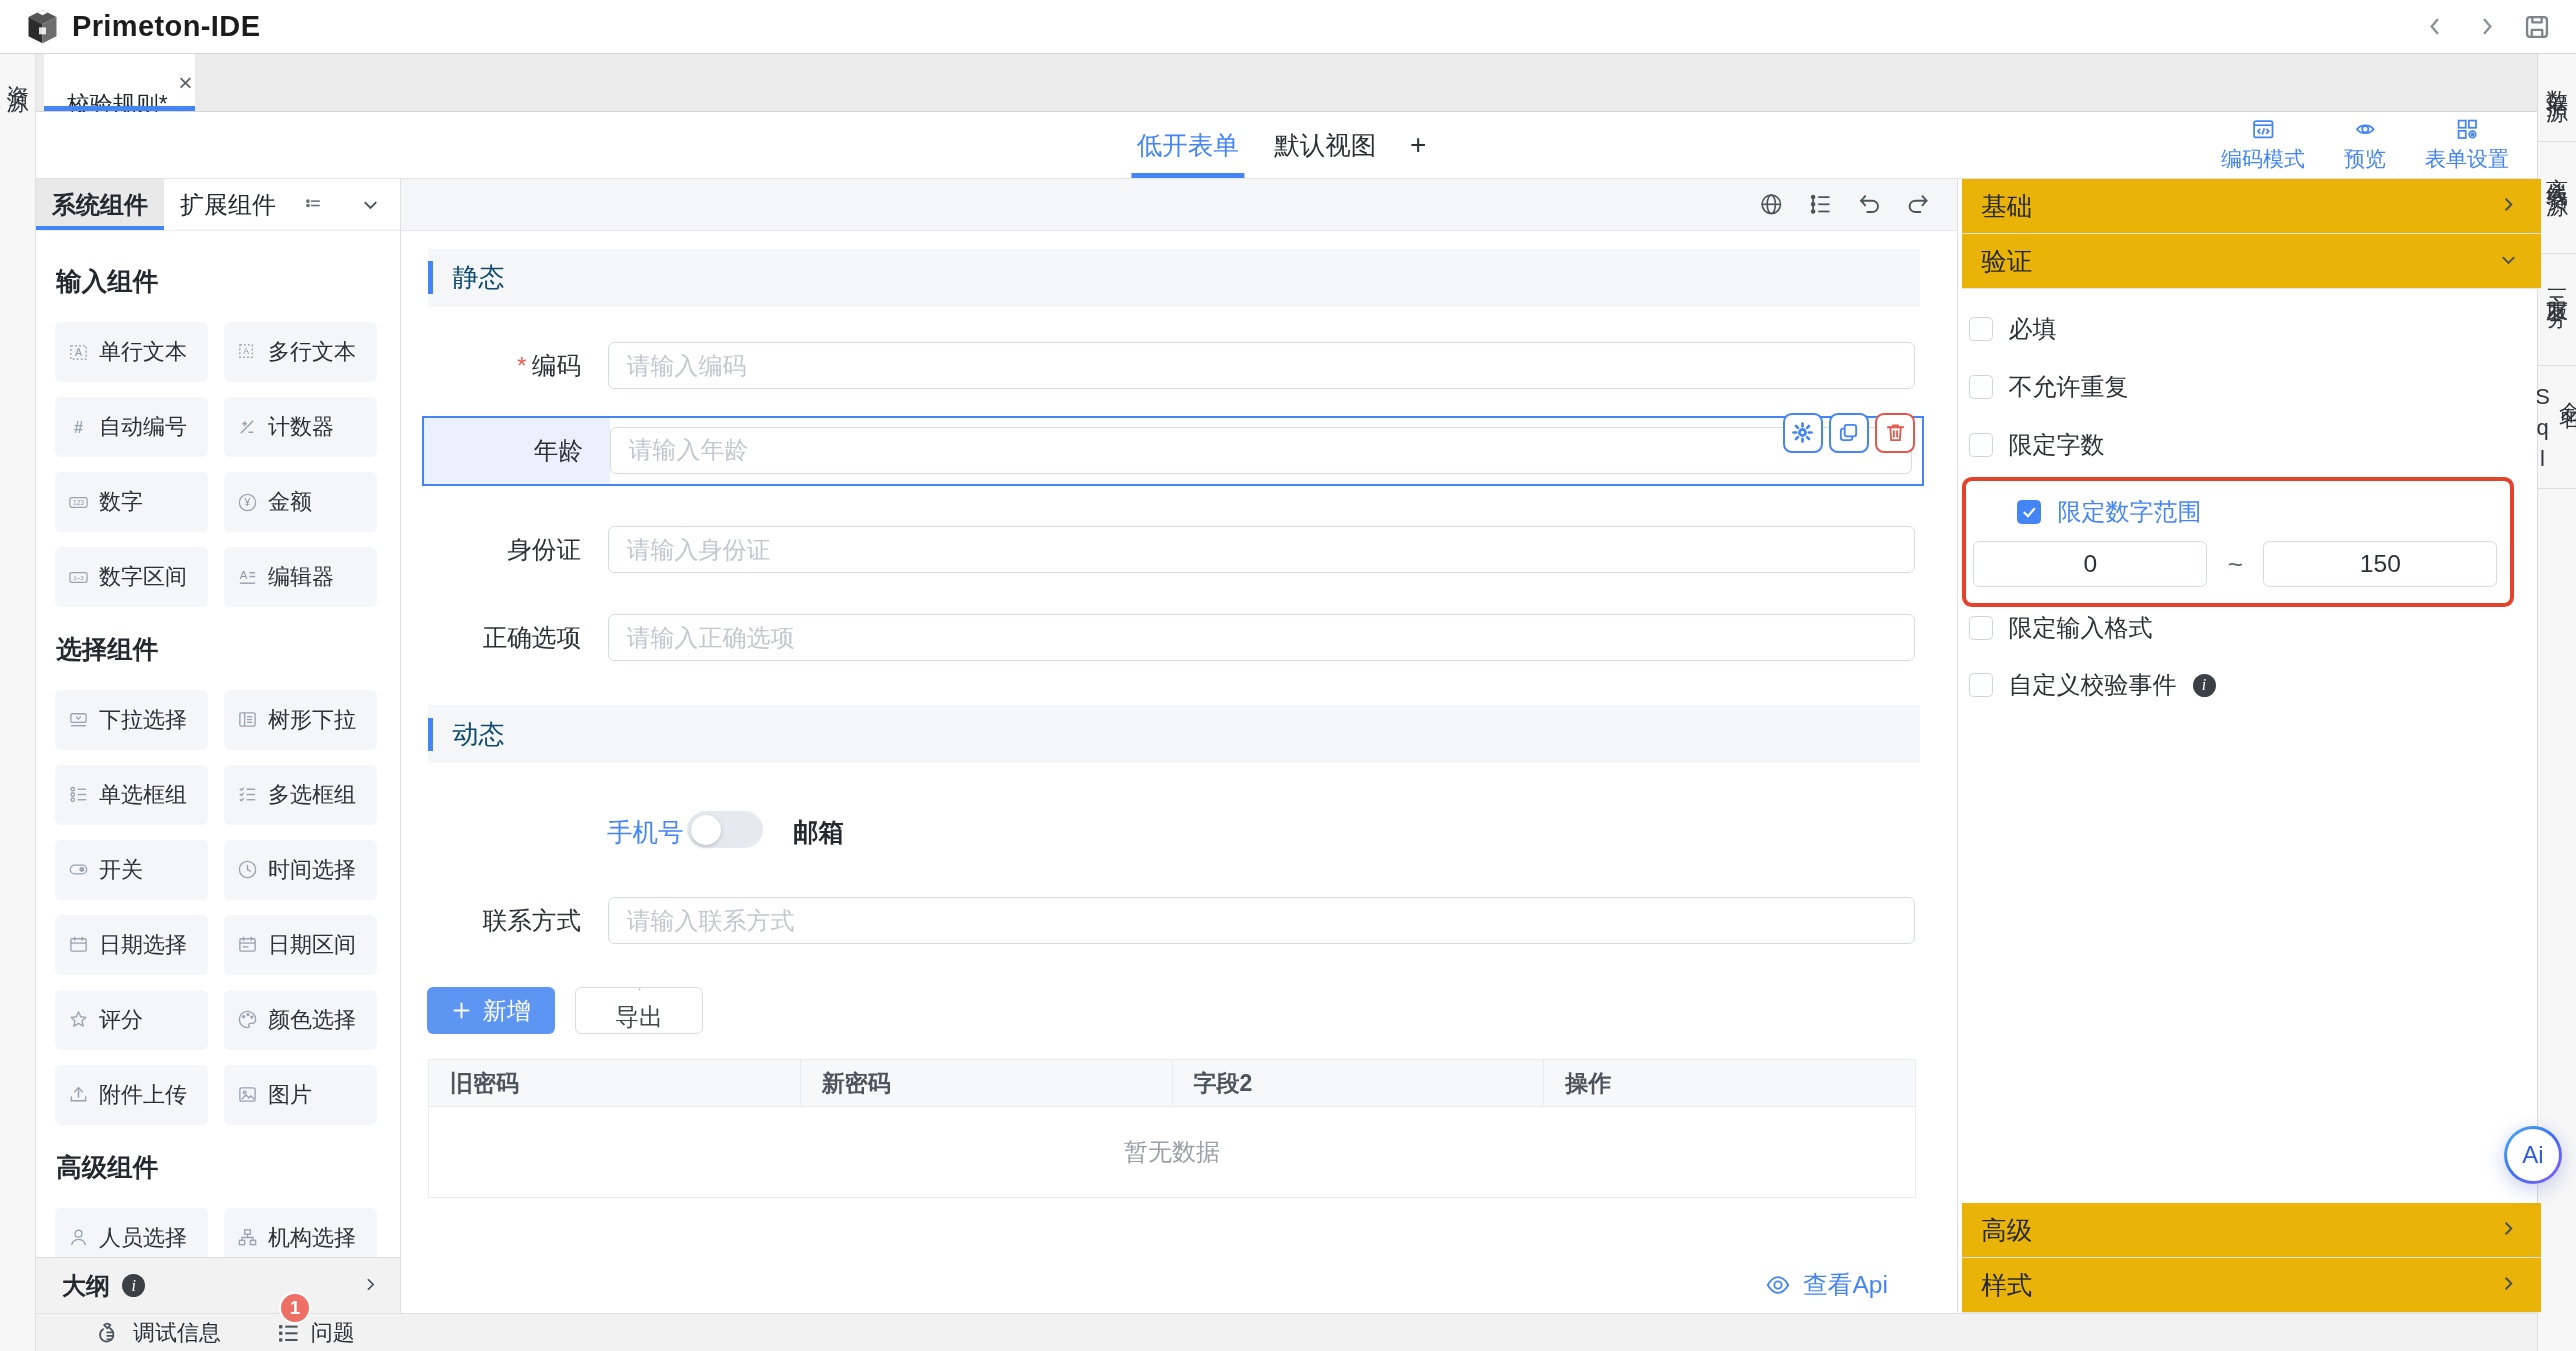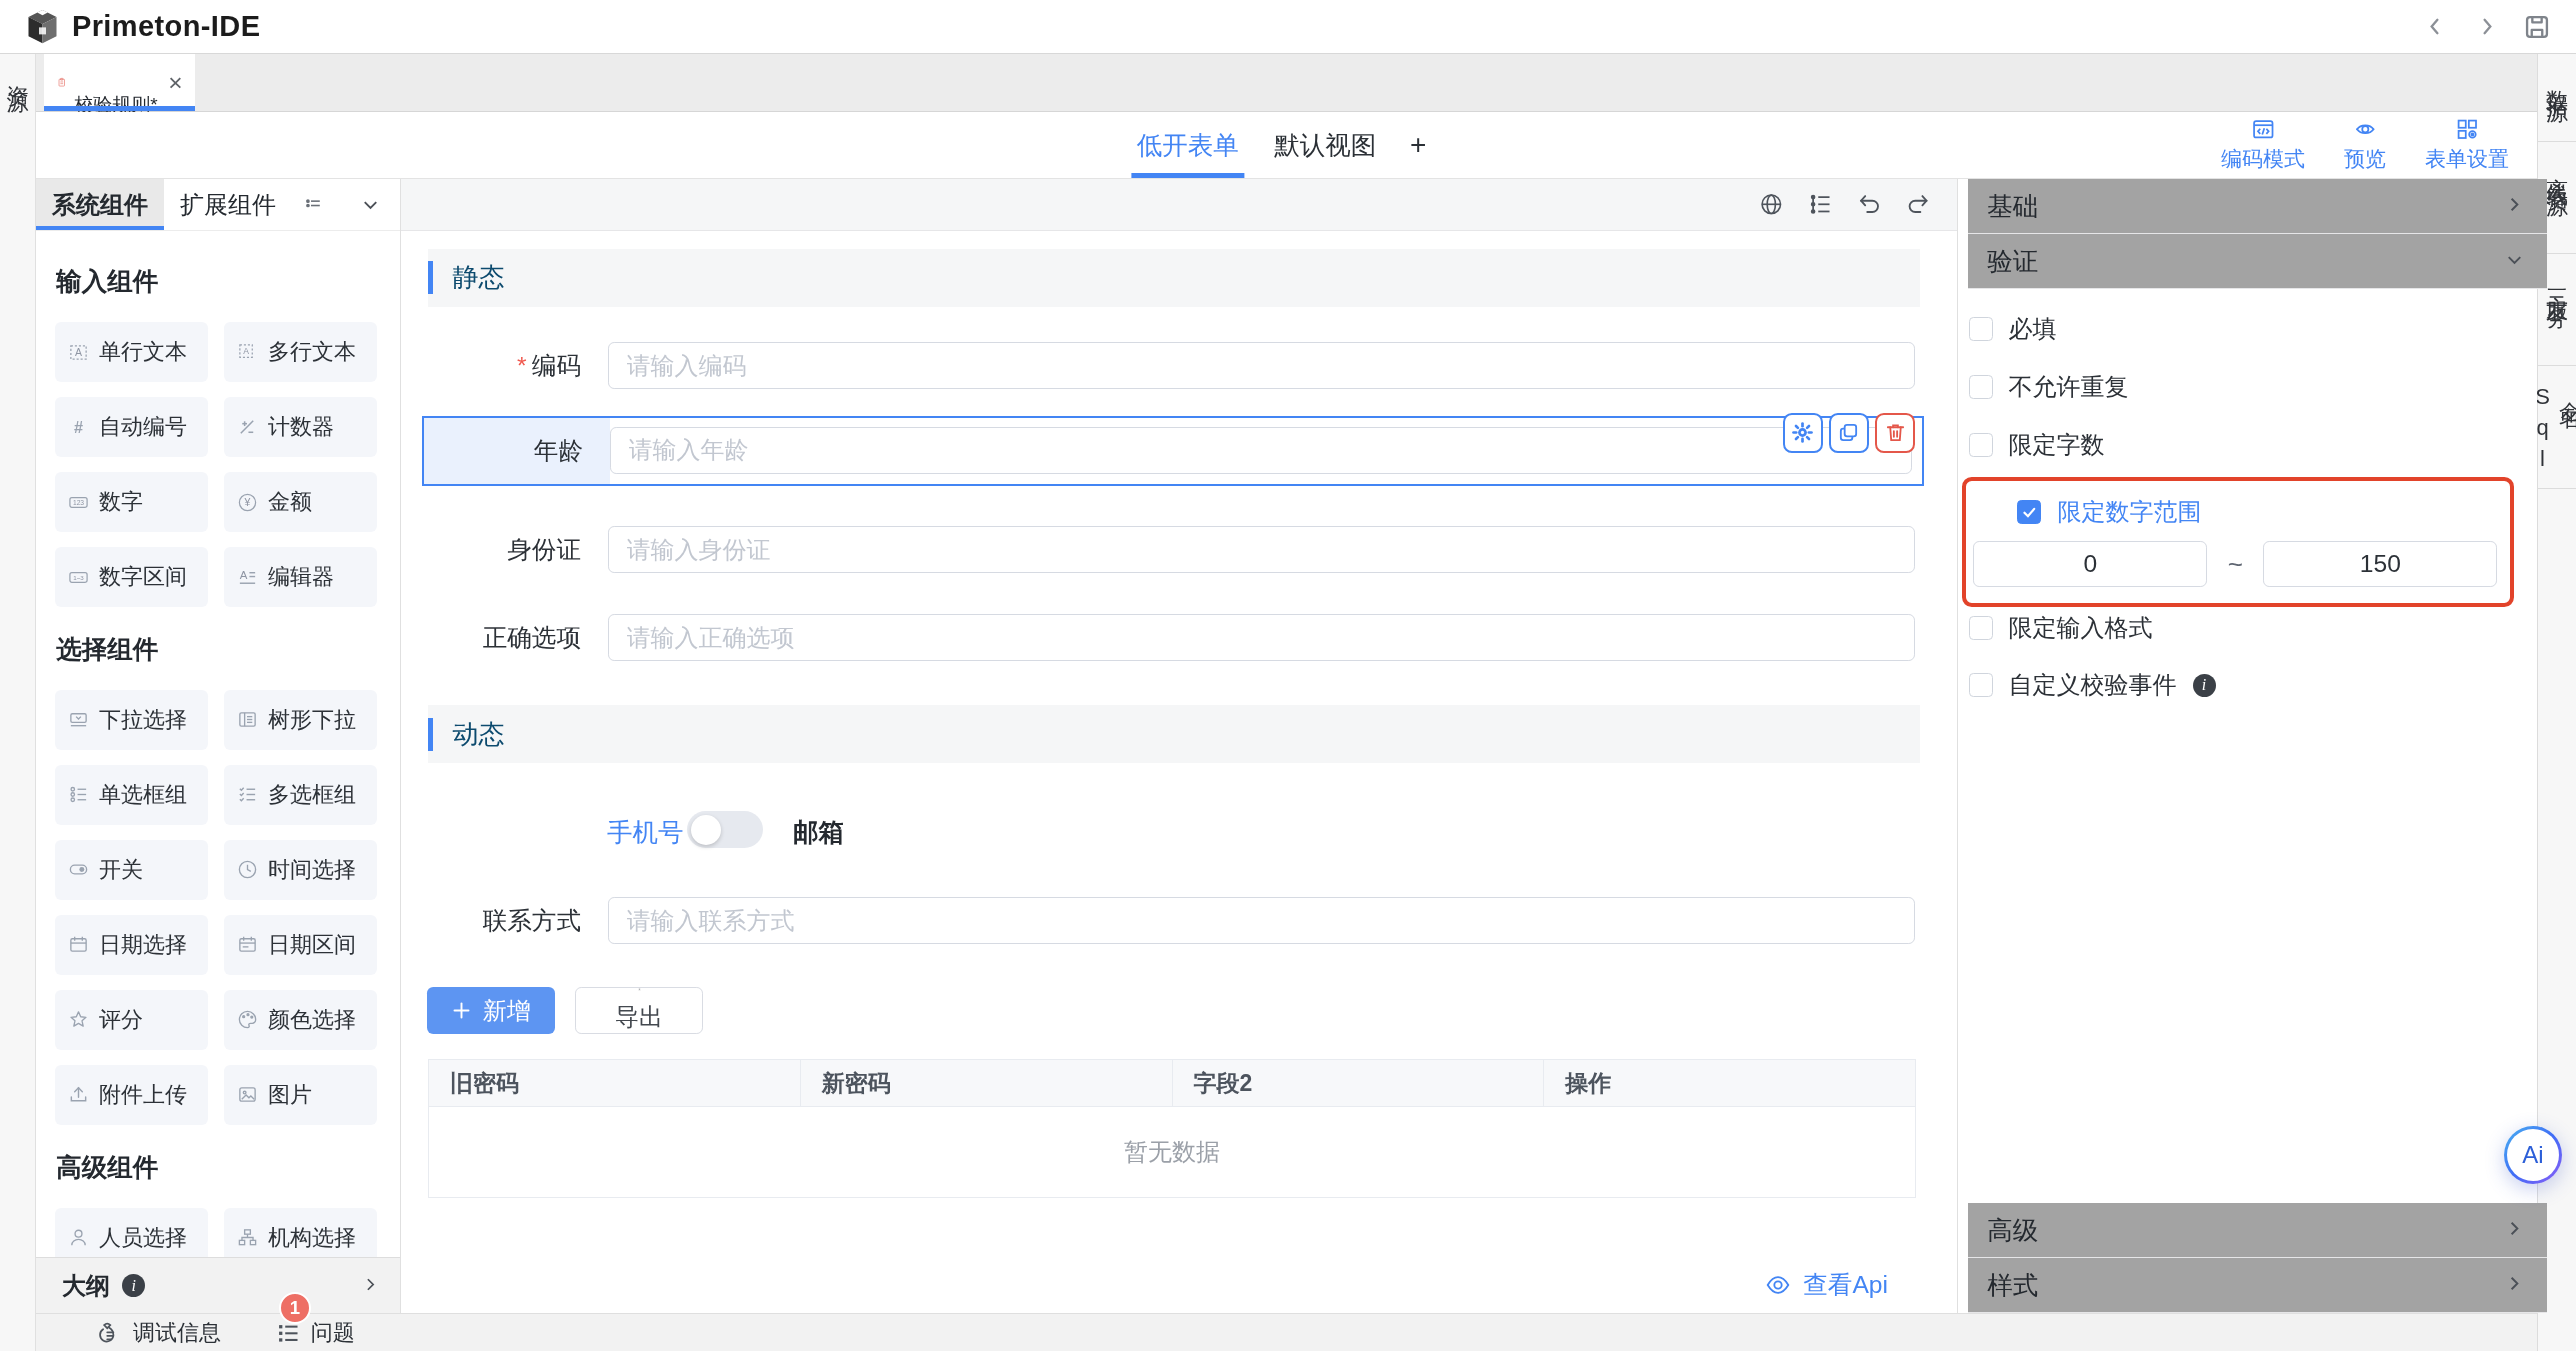--- a/index.html
+++ b/index.html
@@ -19,21 +19,21 @@
   .edge-strip { background:#f7f7f7; }
   .left-strip { width:36px; border-right:1.8px solid #e0e0e0; padding-top:14px; display:flex; justify-content:center; }
   .right-strip { width:39px; border-left:1.8px solid #dcdcdc; display:flex; flex-direction:column; }
   .v-label { writing-mode:vertical-rl; text-orientation:upright; font-size:22px; color:#303338; letter-spacing:6.2px; }
   .rs-item { display:flex; justify-content:center; padding:17.6px 0 12.3px; border-bottom:1.8px solid #dcdcdc; cursor:pointer; }
   .center-col { flex:1; display:flex; flex-direction:column; min-width:0; }
 
   
   .doc-tabbar { height:58px; background:#ececec; border-bottom:1.8px solid #d6d6d6; display:flex; align-items:stretch; padding-left:8px; }
   .doc-tab { position:relative; width:151px; background:#fff; display:flex; align-items:center; gap:8.8px; padding:0 12.3px 0 14px; cursor:pointer; }
-  .doc-tab .label { font-size:19px; color:#24292f; white-space:nowrap;margin-top:44px; }
+  .doc-tab .label { font-size:23px; color:#24292f; white-space:nowrap;margin-top:44px; }
   .doc-tab .close { font-size:24.6px; color:#5f6368; margin-left:1.8px; cursor:pointer; }
   .doc-underline { position:absolute; left:0; right:0; bottom:0; height:5.3px; background:#4385f4; }
 
   
   .view-tabbar { position:relative; height:67px; background:#fff; border-bottom:1.8px solid #e3e3e3; }
   .view-tabs { position:absolute; left:50%; top:0; height:100%; transform:translateX(-52%); display:flex; align-items:center; gap:32px; }
   .view-tab { position:relative; height:100%; display:flex; align-items:center; font-size:25.5px; color:#2b3036; cursor:pointer; padding:0 1.8px; }
   .view-tab.active { color:#4385f4; }
   .view-tab.active .tab-underline { position:absolute; left:-3.5px; right:-3.5px; bottom:0; height:5.3px; background:#4385f4; }
   .add-view { font-size:28px; color:#2b3036; cursor:pointer; }
@@ -100,21 +100,21 @@
   .ftable { position:absolute; left:27px; top:828px; width:1488px; border:1.8px solid #e8ebf0; }
   .ft-head { display:flex; height:46px; background:#f7f8fa; }
   .ft-th { flex:1; display:flex; align-items:center; padding-left:21px; font-size:23px; font-weight:600; color:#4d545e; border-right:1.8px solid #e8ebf0; }
   .ft-th:last-child { border-right:none; }
   .ft-body { height:91px; background:#fff; border-top:1.8px solid #e8ebf0; display:flex; align-items:center; justify-content:center; font-size:24px; color:#9ba0a8; }
 
   .api-link { position:absolute; top:1037px; right:69px; display:flex; align-items:center; gap:12.3px; color:#4385f4; font-size:24.6px; cursor:pointer; }
 
   
   .props { position:relative; width:580px; border-left:1.8px solid #e0e0e0; background:#fff; }
-  .acc-header { position:absolute; left:10px; width:100%; height:55px; background:#a3a3a3; border-bottom:1.8px solid #e6e6e8; display:flex; align-items:center; padding:0 21px 0 19.3px; cursor:pointer; }
+  .acc-header { position:absolute; left:4px; width:100%; height:55px; background:#eab308; border-bottom:1.8px solid #e6e6e8; display:flex; align-items:center; padding:0 21px 0 19.3px; cursor:pointer; }
   .acc-header .atitle { font-size:25.5px; color:#24292f; }
   .acc-header .chev { margin-left:auto; }
   .check-row { position:absolute; left:10.5px; display:flex; align-items:center; gap:16px; cursor:pointer; }
   .cbox { width:24px; height:24px; border:1.8px solid #d0d5dd; border-radius:4.4px; background:#fff; display:flex; align-items:center; justify-content:center; }
   .cbox.on { background:#4385f4; border-color:#4385f4; }
   .clab { font-size:24px; color:#2c3137; }
   .clab.blue { color:#4385f4; }
   .red-box { position:absolute; left:4.4px; top:298px; width:552px; height:130px; border:4.4px solid #e2432a; border-radius:9.7px; }
   .red-box .check-row { left:7px; top:15px;padding-left:44px; }
   .range-row { position:absolute; left:7px; top:60px; width:531px; display:flex; align-items:center; }

